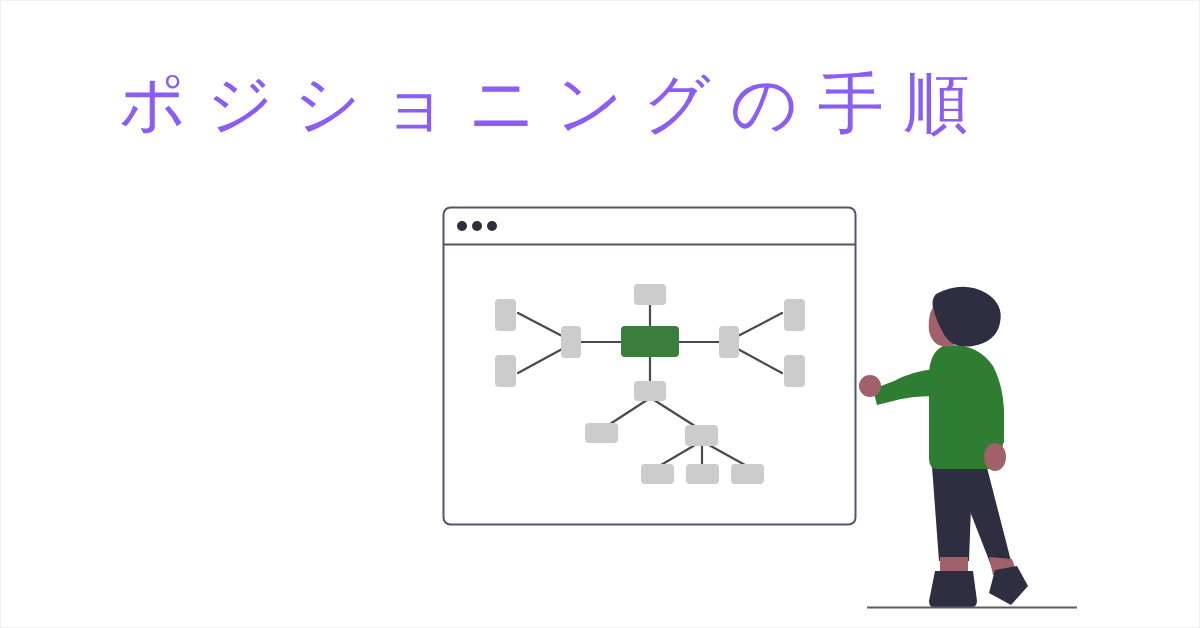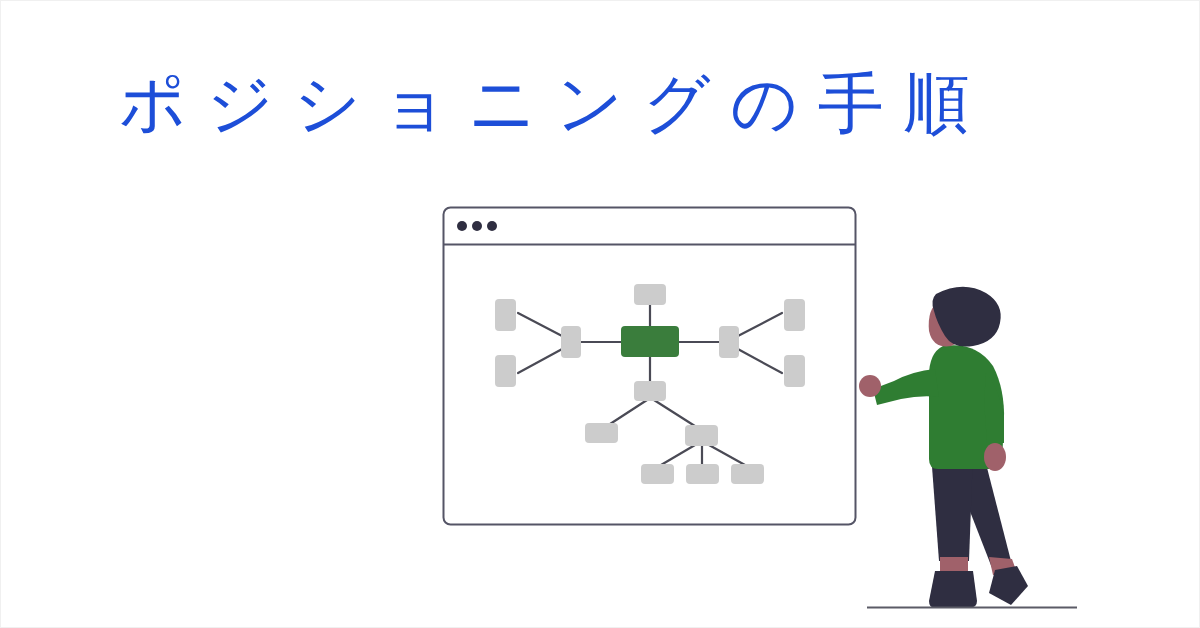--- a/index.html
+++ b/index.html
@@ -25,21 +25,21 @@
     left: 118px;
     top: 55px;
     width: 980px;
     height: 96px;
     display: flex;
     align-items: center;
     font-family: "Liberation Serif", "DejaVu Serif", serif;
     font-size: 66px;
     line-height: 1.1;
     letter-spacing: 0.30em;
-    color: #1d4ed8;
+    color: #8b5cf6;
     white-space: nowrap;
     font-weight: 400;
   }
 
   
   #illustration {
     position: absolute;
     left: 0;
     top: 0;
     width: 1200px;

